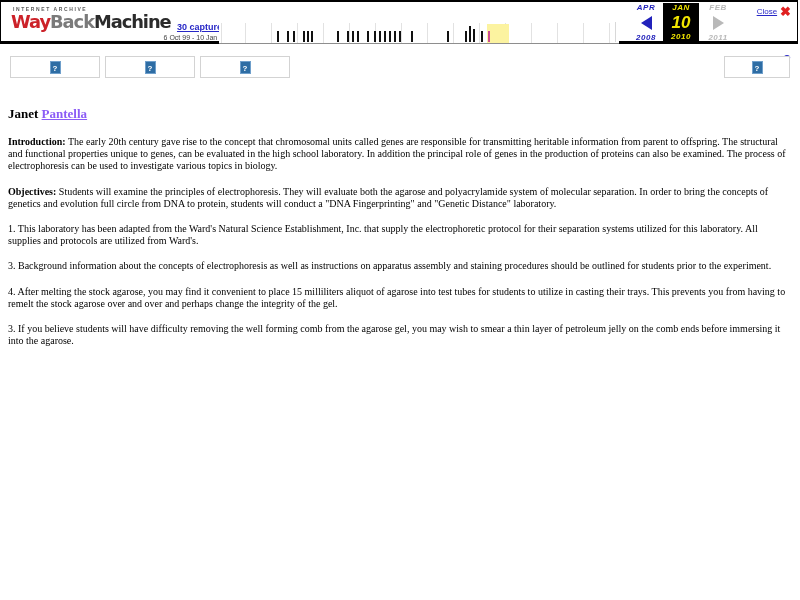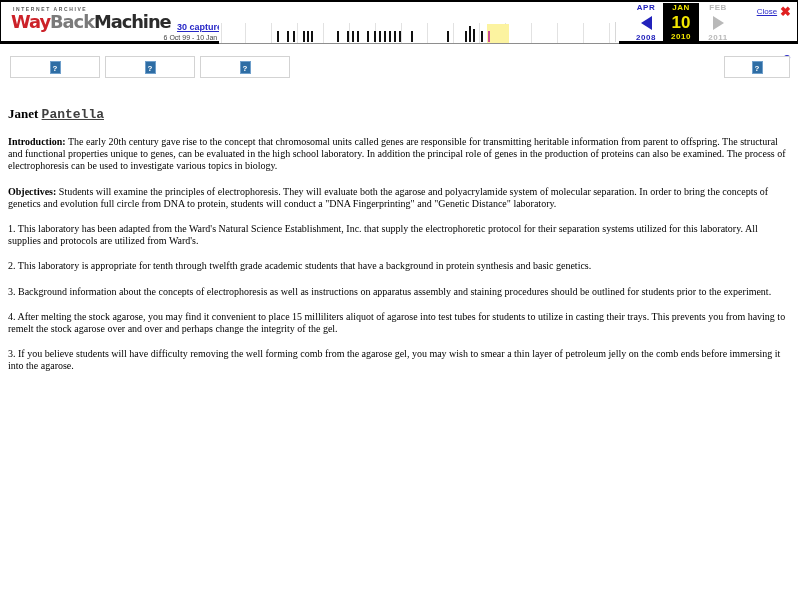--- a/index.html
+++ b/index.html
@@ -171,20 +171,21 @@
     width: 110px;
     height: 41px;
     font-family: "Liberation Sans", sans-serif;
   }
   #wm-datenav .col {
     position: absolute;
     top: 1px;
     width: 34px;
     height: 40px;
     text-align: center;
+    font-style: italic;
   }
   #wm-datenav .col.prev { left: 0; }
   #wm-datenav .col.cur {
     left: 34px;
     background: #000000;
     width: 36px;
   }
   #wm-datenav .col.next { left: 72px; }
 
   #wm-datenav .mon {
@@ -310,24 +311,23 @@
     line-height: 1.1;
     margin: 4px 0 0 0;
     letter-spacing: -0.2px;
   }
   #byline {
     font-size: 13px;
     font-weight: bold;
     margin: 16px 0 14px 0;
   }
   #byline a {
-    color: #404040;
+    color: #8b5cf6;
     text-decoration: underline;
     font-weight: bold;
-    font-family: Liberation Mono, monospace;
   }
   p.body-par {
     font-size: 10px;
     line-height: 1.22;
     margin: 0 0 13px 0;
     text-align: left;
   }
   p.body-par b { font-weight: bold; }
   h2#teacher-heading {
     font-size: 20px;
@@ -461,18 +461,17 @@
   <p class="body-par">
     <b>Introduction:</b><span> The early 20th century gave rise to the concept that chromosomal units called genes are responsible for transmitting heritable information from parent to offspring. The structural and functional properties unique to genes, can be evaluated in the high school laboratory. In addition the principal role of genes in the production of proteins can also be examined. The process of electrophoresis can be used to investigate various topics in biology.</span>
   </p>
 
   <p class="body-par">
     <b>Objectives:</b><span> Students will examine the principles of electrophoresis. They will evaluate both the agarose and polyacrylamide system of molecular separation. In order to bring the concepts of genetics and evolution full circle from DNA to protein, students will conduct a "DNA Fingerprinting" and "Genetic Distance" laboratory.</span>
   </p>
 
 
   <p class="body-par">1. This laboratory has been adapted from the Ward's Natural Science Establishment, Inc. that supply the electrophoretic protocol for their separation systems utilized for this laboratory. All supplies and protocols are utilized from Ward's.</p>
-  <p class="body-par">2. This laboratory is appropriate for tenth through twelfth grade academic students that have a background in protein synthesis and basic genetics.</p>
   <p class="body-par">3. Background information about the concepts of electrophoresis as well as instructions on apparatus assembly and staining procedures should be outlined for students prior to the experiment.</p>
   <p class="body-par">4. After melting the stock agarose, you may find it convenient to place 15 milliliters aliquot of agarose into test tubes for students to utilize in casting their trays. This prevents you from having to remelt the stock agarose over and over and perhaps change the integrity of the gel.</p>
   <p class="body-par">3. If you believe students will have difficulty removing the well forming comb from the agarose gel, you may wish to smear a thin layer of petroleum jelly on the comb ends before immersing it into the agarose.</p>
 
 </div>
 
 </body></html>

